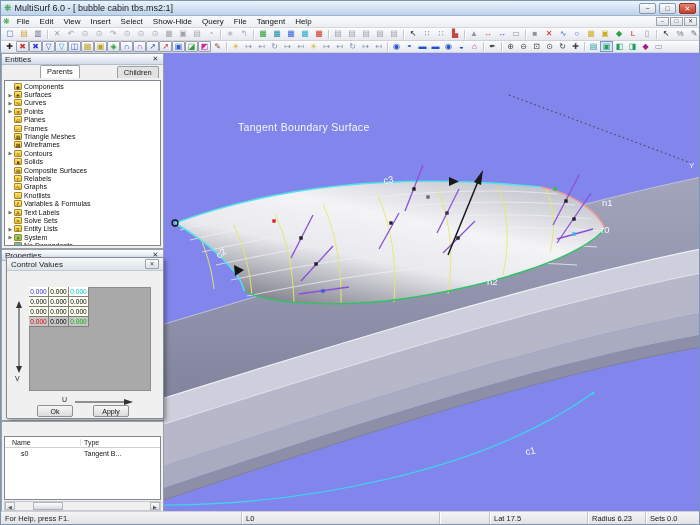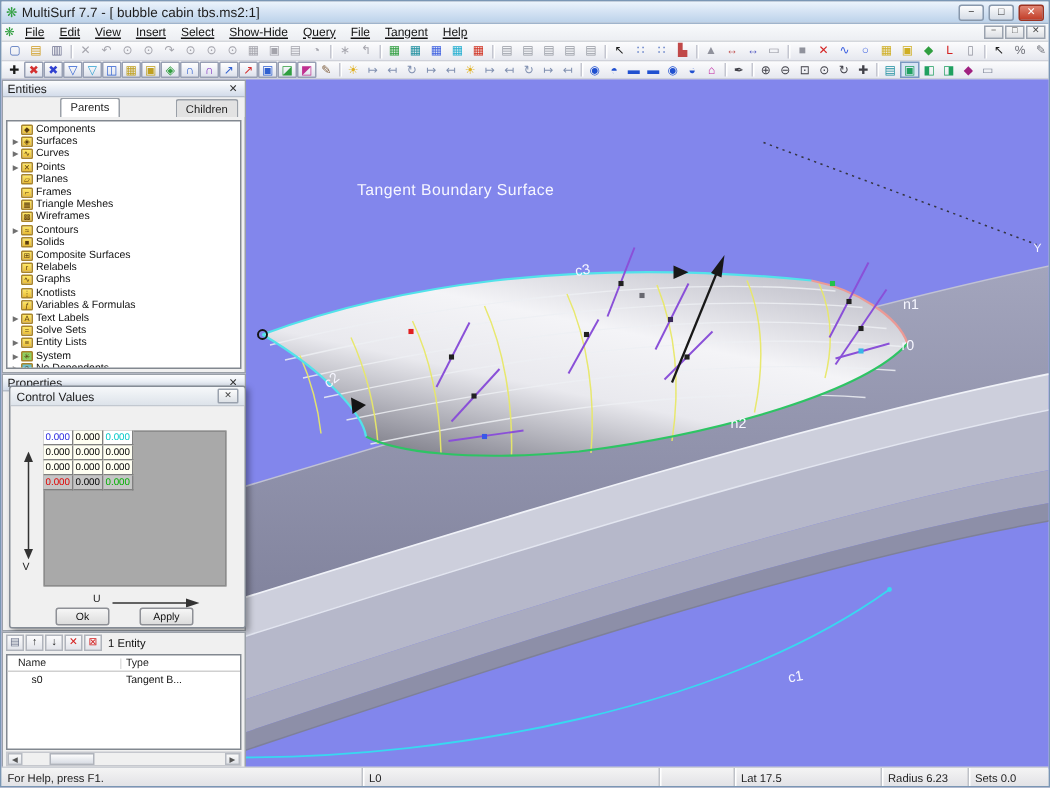--- a/index.html
+++ b/index.html
@@ -145,29 +145,29 @@
   .sb-help { flex:1; padding:2px 0 0 4px; }
   .sb-panel { border-left:1px solid #bfc2c8; box-shadow:inset 1px 0 0 #fff; padding:2px 0 0 4px; flex:none; }
 </style>
 </head>
 <body>
 
 <div class="window">
 
   <div class="titlebar">
     <span class="app-icon">❋</span>
-    <span class="title-text">MultiSurf 7.7 - [ bubble cabin tbs.ms2:1]</span>
+    <span class="title-text">MultiSurf 6.0 - [ bubble cabin tbs.ms2:1]</span>
     <span class="winbtn">−</span>
     <span class="winbtn">□</span>
     <span class="winbtn close">✕</span>
   </div>
 
   <div class="menubar">
     <span class="mdi-icon">❋</span>
-    <span id="menu-items" style="display:flex;text-decoration:underline;">
+    <span id="menu-items" style="display:flex;">
         <span class="menu-item">File</span>
         <span class="menu-item">Edit</span>
         <span class="menu-item">View</span>
         <span class="menu-item">Insert</span>
         <span class="menu-item">Select</span>
         <span class="menu-item">Show-Hide</span>
         <span class="menu-item">Query</span>
         <span class="menu-item">File</span>
         <span class="menu-item">Tangent</span>
         <span class="menu-item">Help</span>
@@ -564,28 +564,20 @@
         <svg class="u-axis" width="60" height="10">
           <line x1="2" y1="5" x2="52" y2="5" stroke="#333" stroke-width="1"></line>
           <polygon points="60,5 51,2 51,8" fill="#333"></polygon>
         </svg>
         <div class="dlg-btn btn-ok">Ok</div>
         <div class="dlg-btn btn-apply">Apply</div>
       </div>
     </div>
 
     <div class="pane selpane">
-      <div class="sel-toolbar" id="sel-toolbar">
-          <span class="selbtn" style="color: rgb(96, 104, 128);">▤</span>
-          <span class="selbtn" style="color: rgb(32, 32, 32);">↑</span>
-          <span class="selbtn" style="color: rgb(32, 32, 32);">↓</span>
-          <span class="selbtn" style="color: rgb(212, 32, 32);">✕</span>
-          <span class="selbtn" style="color: rgb(212, 32, 32);">⊠</span>
-          <span class="sel-count">1 Entity</span>
-        </div>
       <div class="sel-list">
         <div class="sel-header">
           <span class="c1">Name</span>
           <span class="c2">Type</span>
         </div>
         <div id="sel-rows">
             <div class="sel-row">
               <span class="c1">s0</span>
               <span class="c2">Tangent B...</span>
             </div>

